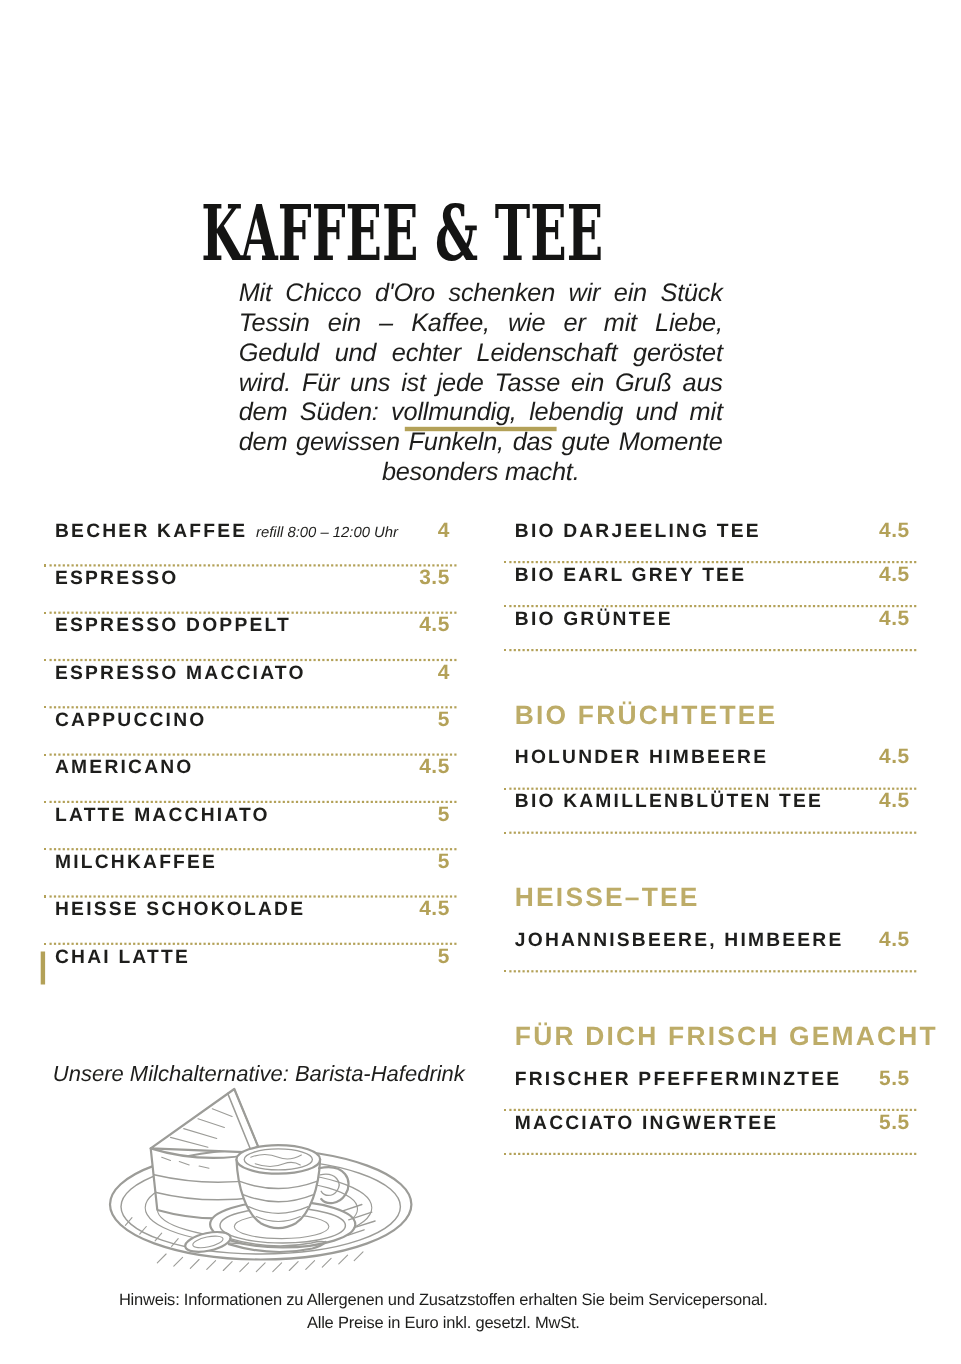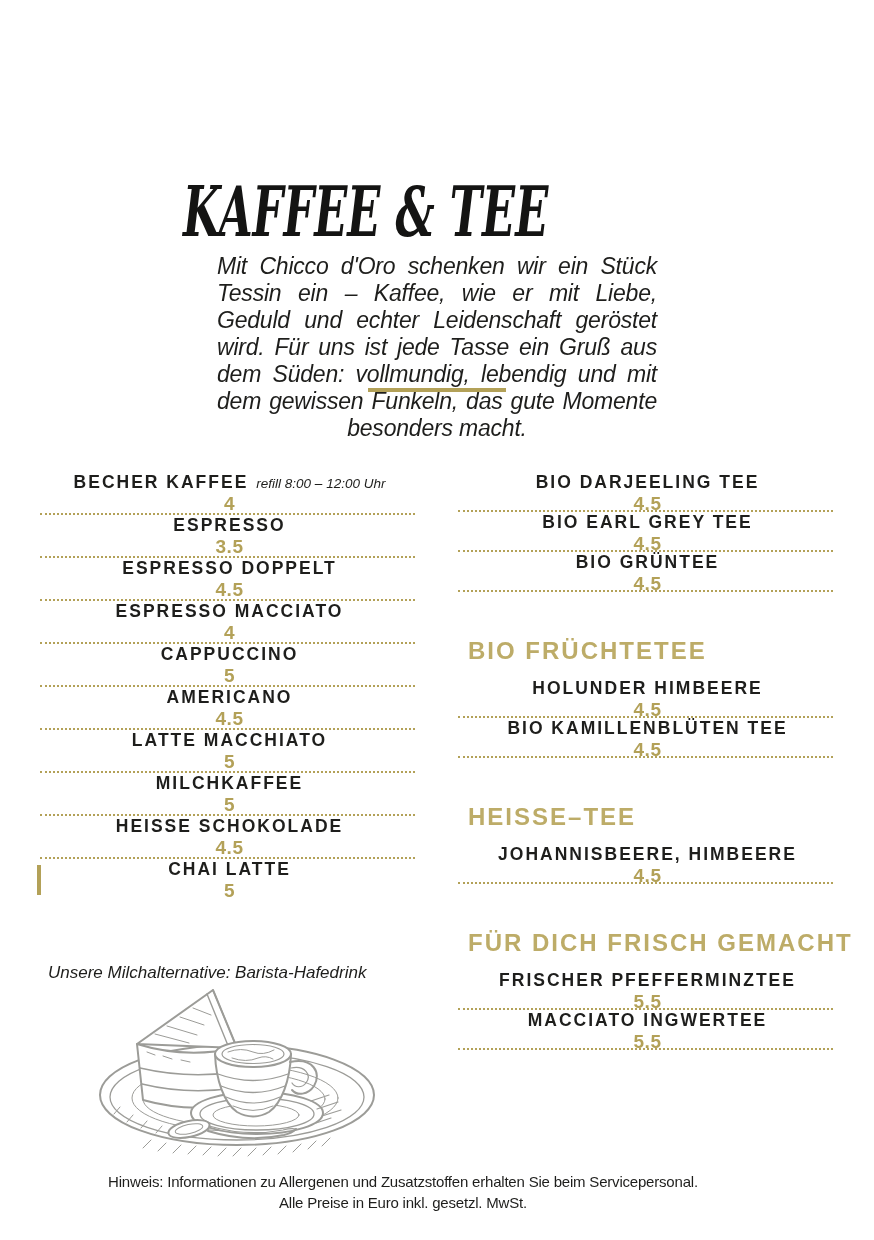--- a/index.html
+++ b/index.html
@@ -1,63 +1,62 @@
 <!DOCTYPE html>
 <html><head>
 <meta charset="utf-8">
 <style>
   html,body{margin:0;padding:0;background:#ffffff;}
   .page{
     position:relative;width:874px;height:1240px;background:#ffffff;overflow:hidden;
     font-family:"Liberation Sans",sans-serif;color:#1e1e1c;margin:0 auto;
   }
   
-  .title-wrap{position:absolute;top:128px;left:0;width:732px;text-align:center;font-style:italic;}
+  .title-wrap{position:absolute;top:128px;left:0;width:732px;text-align:center;}
   .title{
     display:inline-block;font-family:"DejaVu Serif",serif;font-weight:700;
     font-size:70px;line-height:74px;color:#141413;letter-spacing:0px;
     transform:scaleX(0.62);transform-origin:center;white-space:nowrap;
   }
   
   .intro{
     position:absolute;top:230px;left:217px;width:440px;
     font-style:italic;font-size:23px;line-height:27px;letter-spacing:-0.2px;
     text-align:justify;text-align-last:center;color:#1e1e1c;
   }
   
   .divider{position:absolute;top:388px;left:368px;width:138px;height:4px;background:#b3a158;}
   
   .col{position:absolute;top:472px;width:375px;box-sizing:border-box;}
   .col-left{left:40px;}
   .col-right{left:458px;}
   .row{
     position:relative;height:43px;box-sizing:border-box;
-    display:flex;justify-content:space-between;align-items:center;
+    display:flex;justify-content:space-between;align-items:flex-start;
     padding:0 6px 0 10px;
     border-bottom:2px dotted #b3a158;
-    flex-direction:column;
   }
   .col-right .row{height:40px;}
   .row.no-line{border-bottom-color:transparent;}
   .iname{
     font-weight:bold;font-size:17.5px;letter-spacing:2px;color:#1e1e1c;
     white-space:nowrap;display:flex;align-items:baseline;
   }
   .note{
     font-style:italic;font-weight:normal;font-size:13.5px;letter-spacing:0;
     margin-left:8px;color:#1e1e1c;
   }
   .price{font-weight:bold;font-size:19px;color:#b3a158;letter-spacing:0.5px;}
   .marker{position:absolute;left:-3px;top:6px;width:4px;height:30px;background:#b3a158;}
   .sec-heading{
     margin:46px 0 14px;padding-left:10px;line-height:26px;
     font-weight:bold;font-size:24px;letter-spacing:2px;color:#bdac68;white-space:nowrap;
   }
   
-  .milk-note{position:absolute;left:48px;top:946px;font-style:italic;font-size:17px;color:#1e1e1c;}
+  .milk-note{position:absolute;left:48px;top:946px;font-style:italic;font-size:20px;color:#1e1e1c;}
   
   .illustration{position:absolute;left:85px;top:982px;width:335px;height:178px;}
   
   .footer{
     position:absolute;left:0;top:1171px;width:806px;text-align:center;
     font-size:15px;line-height:21px;letter-spacing:-0.2px;color:#1e1e1c;
   }
 </style>
 </head>
 <body>

